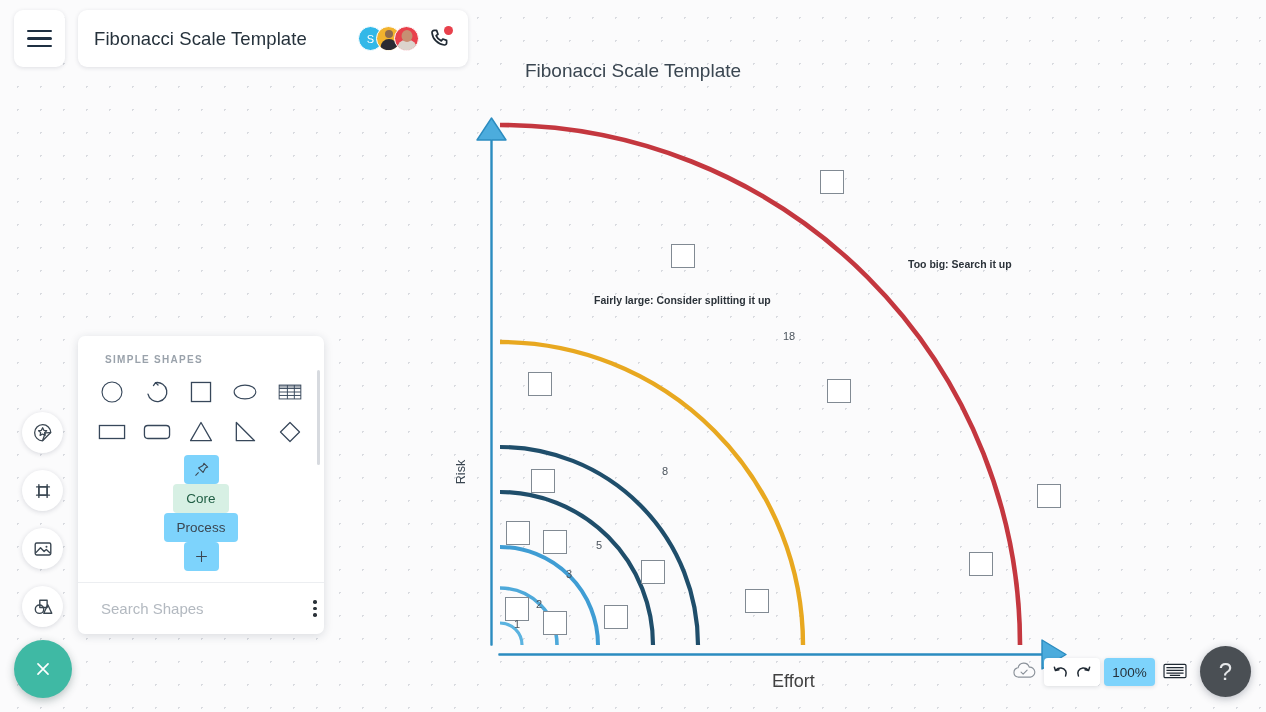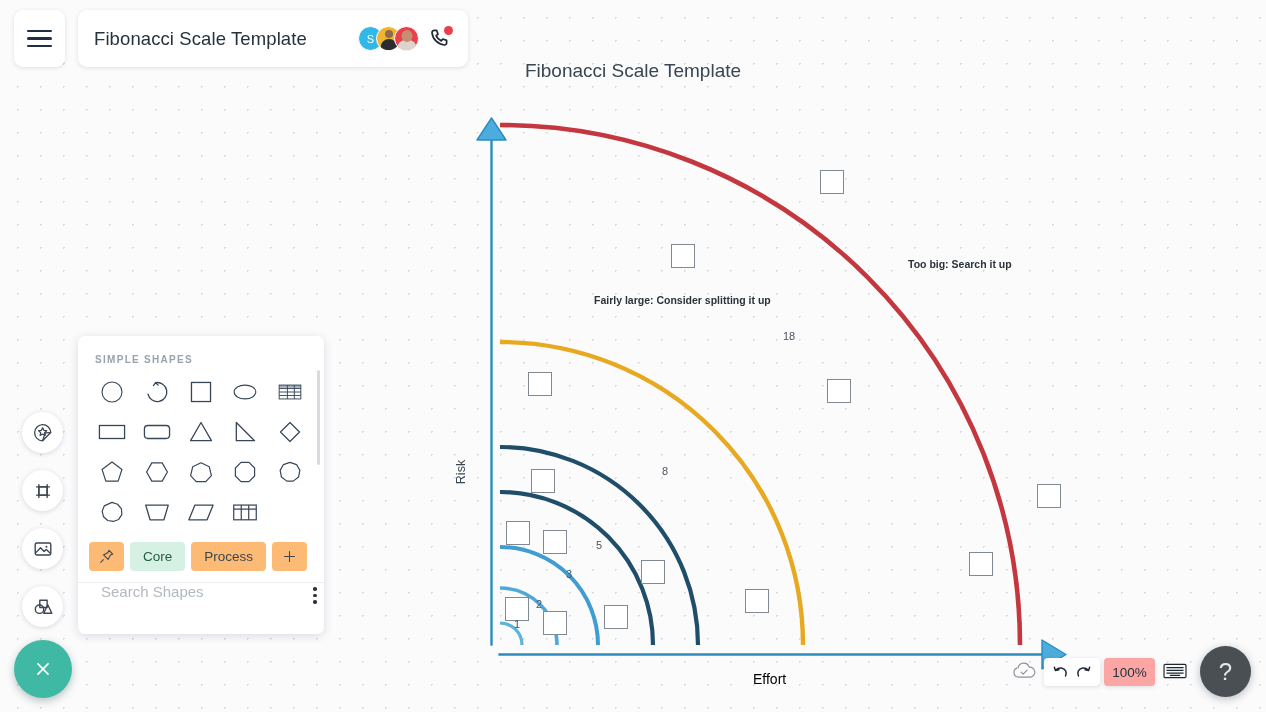--- a/index.html
+++ b/index.html
@@ -108,22 +108,22 @@
     color: #2b3239; z-index: 7; white-space: nowrap;
     pointer-events: none;
   }
   #risk-label {
     position: absolute; left: 449px; top: 465px;
     font-size: 12.5px; color: #3a4651;
     transform: rotate(-90deg); transform-origin: center;
     pointer-events: none;
   }
   #effort-label {
-    position: absolute; left: 753px; top: 671px;
-    font-size: 14px; color: #000000; pointer-events: none;
+    position: absolute; left: 772px; top: 671px;
+    font-size: 18px; color: #404040; pointer-events: none;
   }
 
   
   #left-rail {
     position: absolute; left: 22px; top: 412px;
     display: flex; flex-direction: column; gap: 17px; z-index: 25;
   }
   .rail-btn {
     width: 41px; height: 41px; border-radius: 50%;
     background: #ffffff; box-shadow: 0 1px 5px rgba(30,40,60,.16);
@@ -141,52 +141,53 @@
   
   #shapes-panel {
     position: absolute; left: 78px; top: 336px;
     width: 246px; height: 298px;
     background: #ffffff; border-radius: 7px;
     box-shadow: 0 2px 10px rgba(30,40,60,.15);
     z-index: 20; display: flex; flex-direction: column;
   }
   #shapes-header {
     font-size: 10px; letter-spacing: 1.3px; color: #9aa2ab;
-    padding: 18px 0 10px 17px; font-weight: 600;
+    padding: 18px 0 10px 17px; font-weight: 600; margin-left: 10px;
   }
   #shapes-grid {
     flex: 1; padding: 0 12px; display: grid;
     grid-template-columns: repeat(5, 1fr);
     align-content: start; row-gap: 7px;
     overflow: hidden; position: relative;
   }
   .shape-cell {
     height: 33px; display: flex; align-items: center;
     justify-content: center; cursor: pointer;
   }
   #panel-scrollbar {
     position: absolute; right: 4px; top: 34px;
     width: 3.5px; height: 95px; border-radius: 2px;
     background: #d7dadf; z-index: 21; cursor: pointer;
   }
   #tabs-row {
-    display: flex; align-items: center; gap: 6px;
+    display: flex; align-items: center; 
     padding: 4px 11px 11px 11px;
+    flex-direction: column;
   }
   .tab {
     height: 29px; padding: 0 13px; border-radius: 4px;
-    background: #fdba74; font-size: 13.5px; color: #3b4651;
+    background: #7dd3fc; font-size: 13.5px; color: #3b4651;
     display: flex; align-items: center; justify-content: center;
     cursor: pointer;
   }
   .tab.active { background: #d7f0e4; color: #1f5e44; font-weight: 500; }
   .tab.icon-tab { padding: 0 9px; }
   #search-row {
     height: 52px; border-top: 1px solid #eceef1;
-    display: flex; align-items: flex-start; padding: 0 14px; gap: 9px;
+    display: flex; align-items: center; padding: 0 14px; gap: 9px;
   }
   #search-input {
     flex: 1; border: none; outline: none; background: transparent;
     font-size: 15px; color: #3b4651;
     font-family: "Liberation Sans", sans-serif;
   }
   #search-input::placeholder { color: #b3b9c0; }
   #panel-more { display: flex; flex-direction: column; gap: 3px; cursor: pointer; padding: 4px; }
   #panel-more i { width: 3.5px; height: 3.5px; border-radius: 50%; background: #2b3239; display: block; }
 
@@ -198,21 +199,21 @@
   #undo-redo {
     position: absolute; left: 1044px; top: 658px;
     height: 28px; background: #fff; border-radius: 4px;
     box-shadow: 0 1px 4px rgba(30,40,60,.14);
     display: flex; align-items: center; gap: 4px; padding: 0 7px;
     z-index: 24;
   }
   #undo-redo span { cursor: pointer; display: flex; }
   #zoom-pill {
     position: absolute; left: 1104px; top: 658px;
-    height: 28px; min-width: 51px; background: #fca5a5; border-radius: 4px;
+    height: 28px; min-width: 51px; background: #7dd3fc; border-radius: 4px;
     box-shadow: 0 1px 4px rgba(30,40,60,.14);
     display: flex; align-items: center; justify-content: center;
     font-size: 13.5px; color: #26323c; cursor: pointer; z-index: 24;
   }
   #keyboard-btn {
     position: absolute; left: 1163px; top: 662px;
     cursor: pointer; z-index: 24;
   }
   #help-fab {
     position: absolute; left: 1200px; top: 646px;

